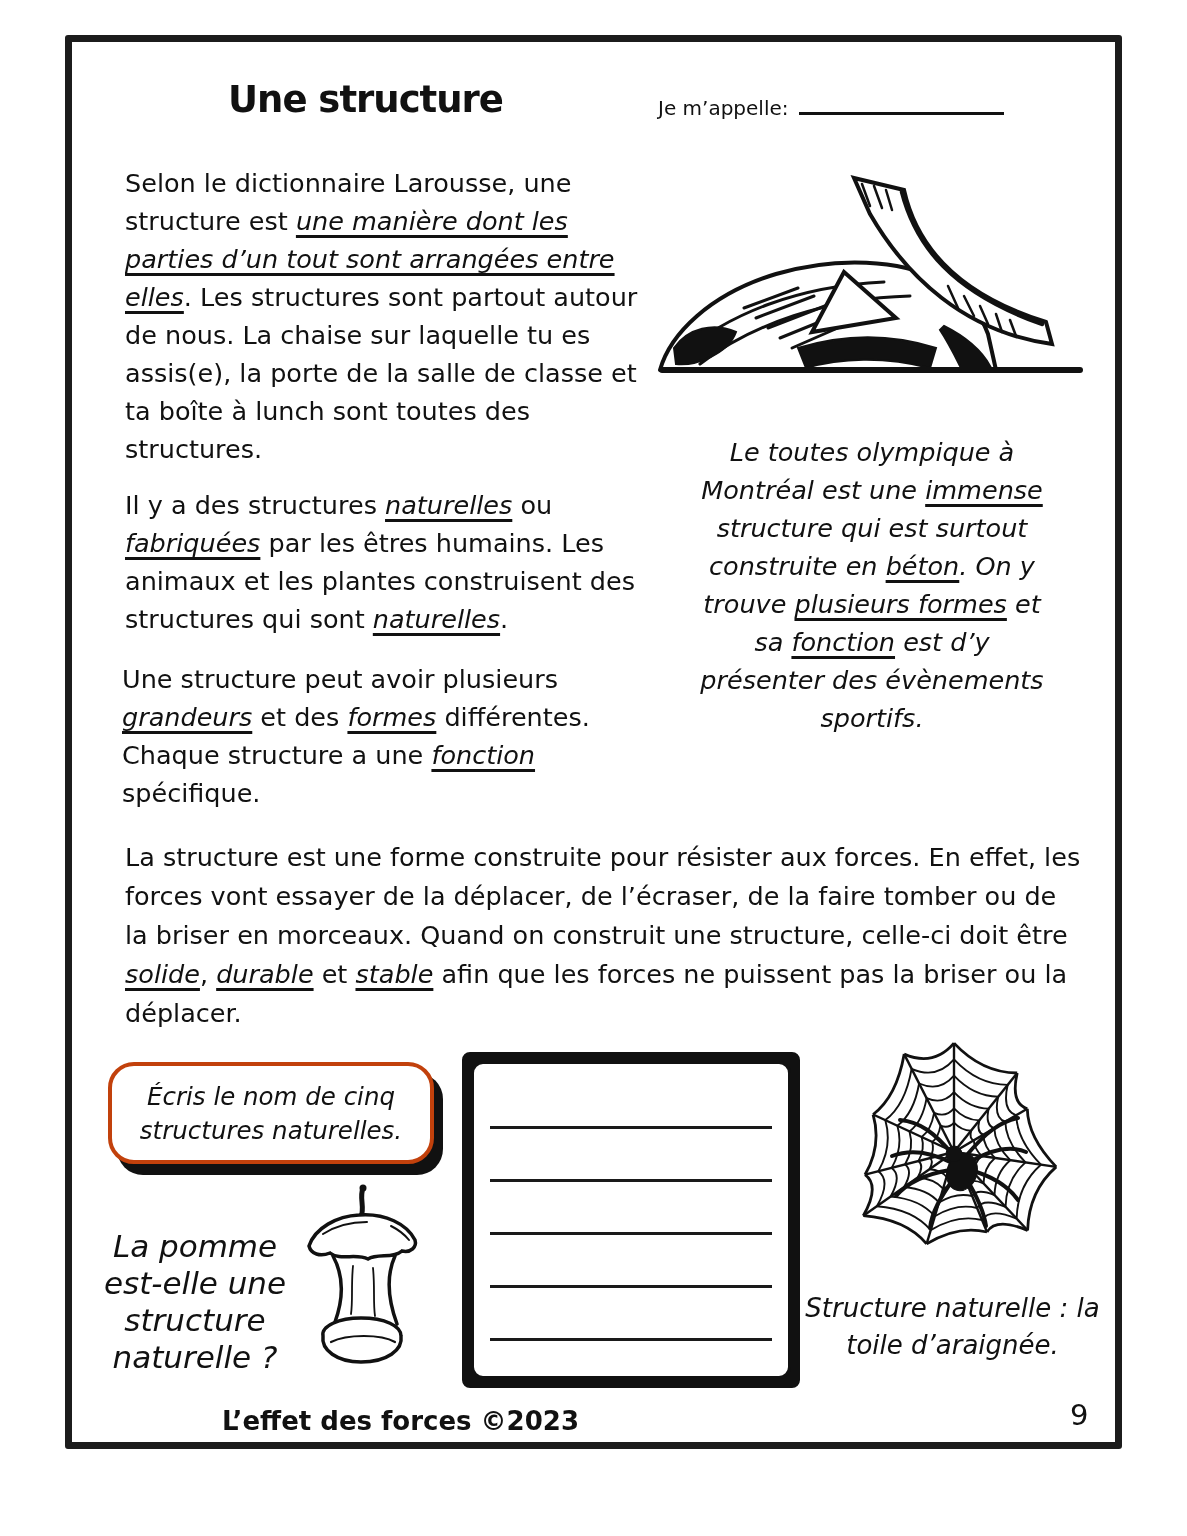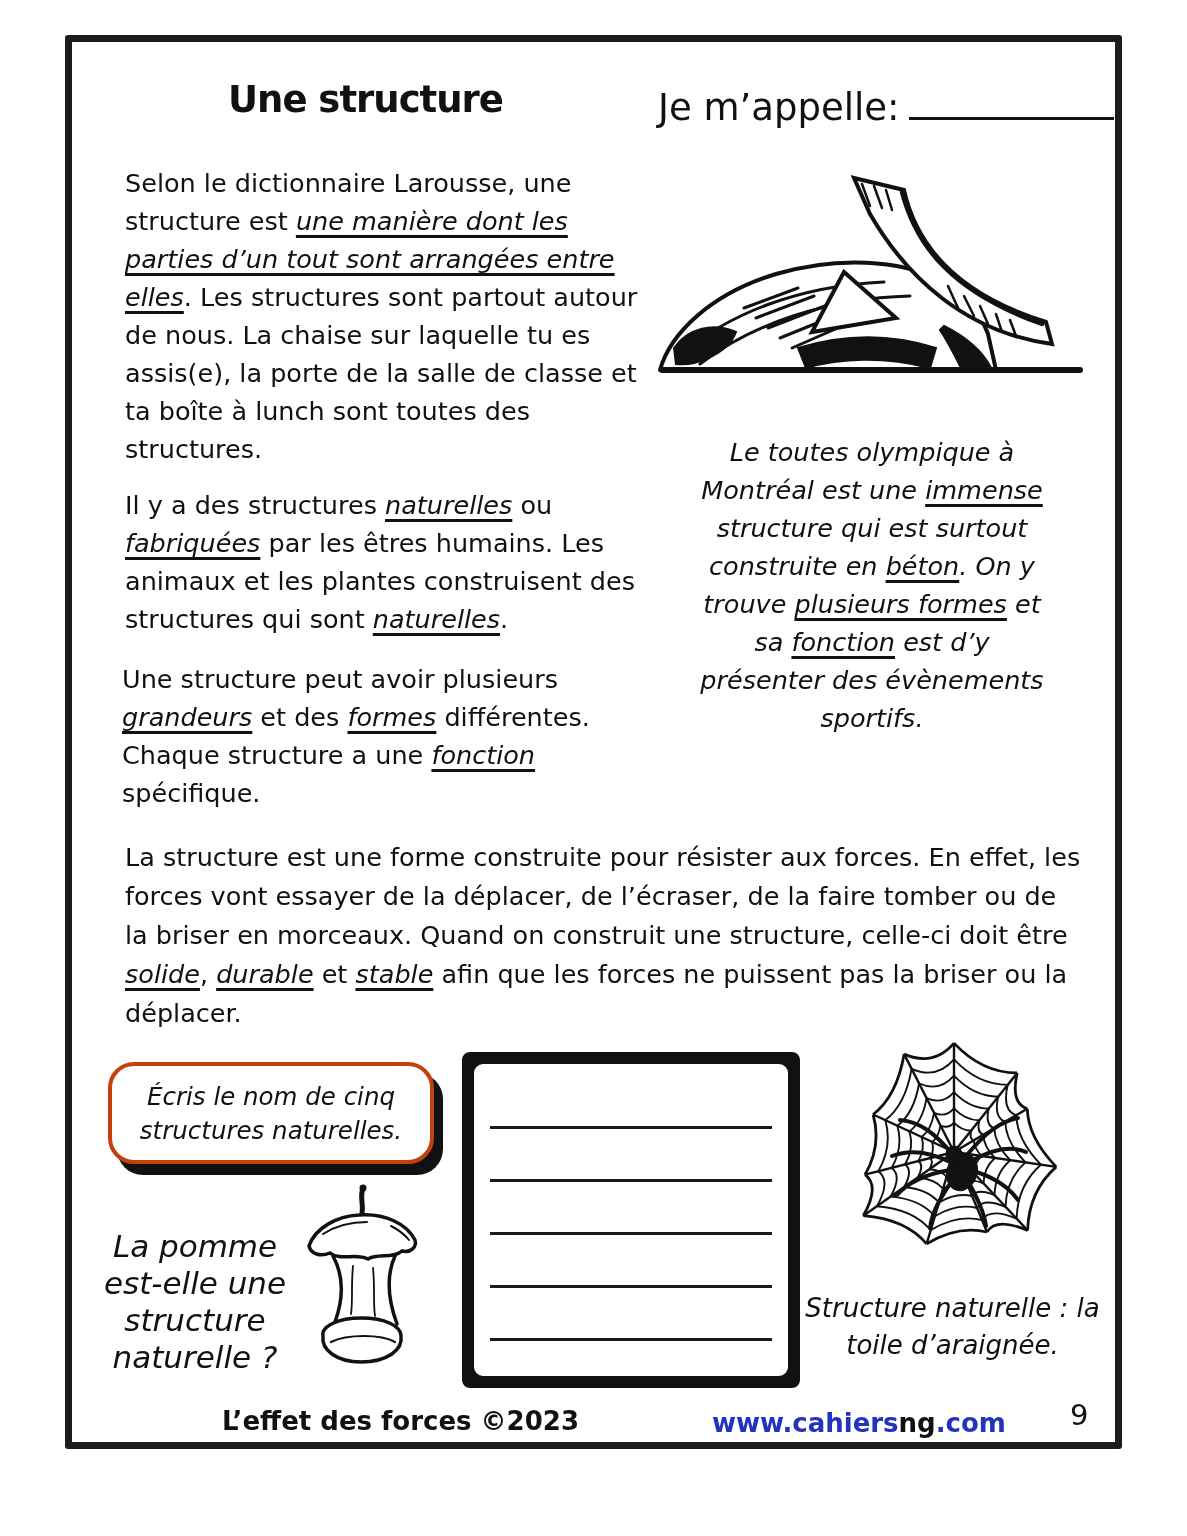--- a/index.html
+++ b/index.html
@@ -2,21 +2,21 @@
 <html><head>
 <meta charset="utf-8">
 <style>
   html,body{margin:0;padding:0;background:#ffffff;}
   .page{position:relative;width:1187px;height:1536px;background:#ffffff;
         font-family:"DejaVu Sans","Liberation Sans",sans-serif;color:#111;overflow:hidden;}
   .frame{position:absolute;left:65px;top:35px;width:1043px;height:1400px;
          border:7px solid #1c1c1c;border-radius:3px;}
   .title{position:absolute;left:228px;top:78px;font-size:37px;font-weight:bold;
          letter-spacing:-1px;}
-  .name-row{position:absolute;left:658px;top:86px;font-size:37px;}
+  .name-row{position:absolute;left:658px;top:86px;font-size:20px;}
   .name-line{display:inline-block;width:205px;height:26px;margin-left:10px;
              border-bottom:3px solid #111;}
   .body{position:absolute;font-size:25.5px;line-height:38px;margin:0;}
   .iu{font-style:italic;text-decoration:underline;text-decoration-thickness:2.5px;
       text-underline-offset:5px;}
   .p-intro{left:125px;top:164px;width:528px;}
   .p-natural{left:125px;top:486px;width:542px;}
   .p-sizes{left:122px;top:660px;width:542px;}
   .p-forces{left:125px;top:838px;width:958px;line-height:39px;}
   .stadium{position:absolute;left:648px;top:166px;}
@@ -167,15 +167,14 @@
         <path d="M10,4 C32,10 48,20 58,34" fill="none" stroke-width="4" stroke-linecap="round"></path>
         <path d="M6,12 C18,32 24,46 26,60" fill="none" stroke-width="4" stroke-linecap="round"></path>
         <ellipse cx="2" cy="6" rx="15" ry="19" transform="rotate(18 2 6)" fill="#111"></ellipse>
         <circle cx="-6" cy="-12" r="8" fill="#111"></circle>
       </g>
   </svg>
 
   <div class="web-caption">Structure naturelle : la toile d’araignée.</div>
 
   <div class="footer-credit">L’effet des forces ©2023</div>
-  <a class="footer-url"><span>www.cahiers</span><span class="url-dark">ng</span><span>.com</span></a>
   <div class="footer-page">9</div>
 </div>
 
 </body></html>

